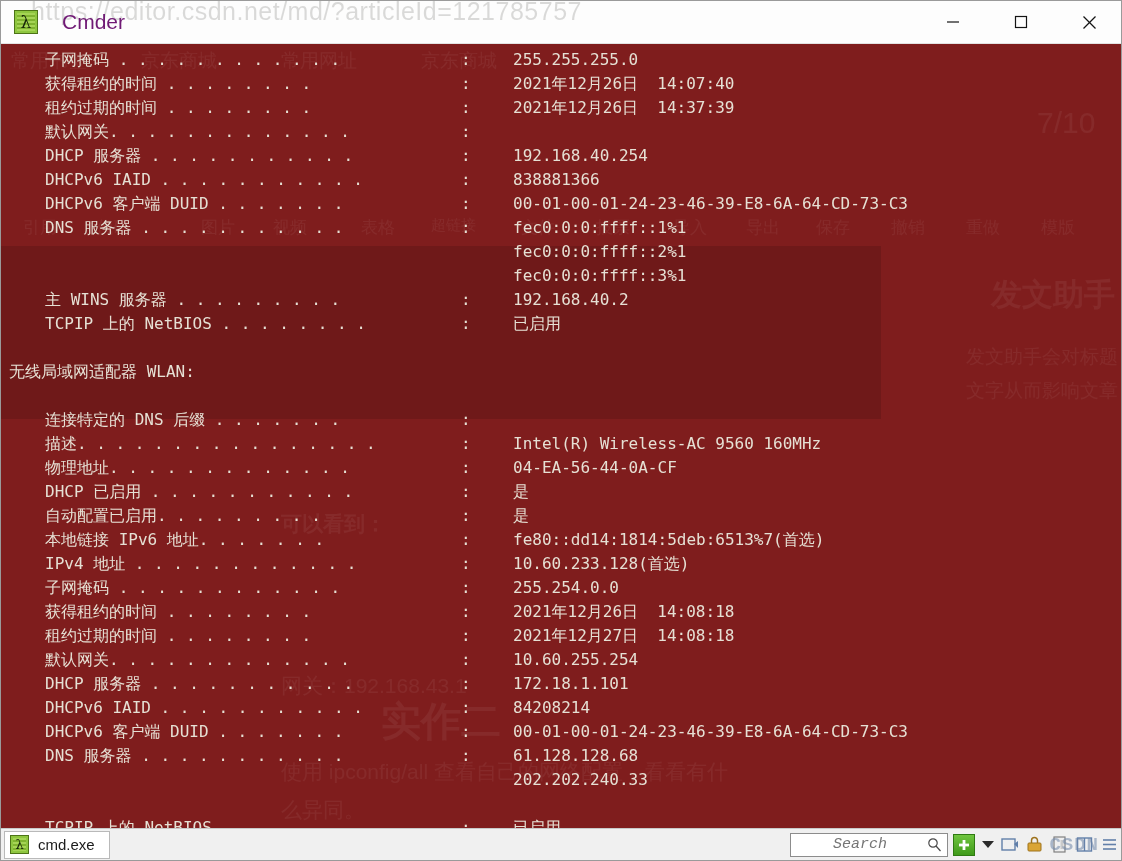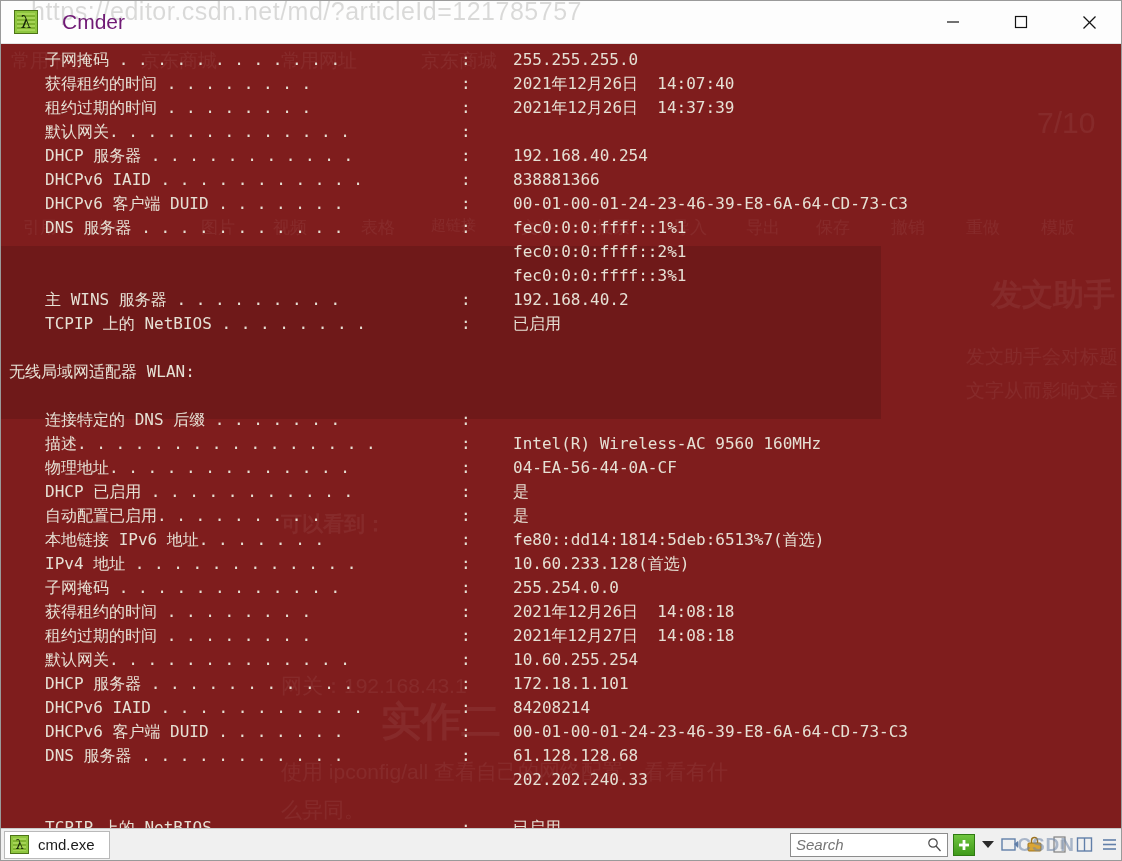--- a/index.html
+++ b/index.html
@@ -155,39 +155,39 @@
   }
   .search-box {
     position: relative;
     width: 158px; height: 24px;
     background: #fff; border: 1px solid #8c8c8c;
     display: flex; align-items: center;
   }
   .search-input {
     border: 0; outline: 0; background: transparent;
     width: 128px; height: 20px; margin-left: 5px;
-    font-family: Liberation Sans, sans-serif;
-    font-style: italic; font-size: 15px; color: #4a4a4a;
+    font-family: Liberation Mono, monospace;
+    font-style: italic; font-size: 15px; color: #4a4a4a; text-align: center;
   }
   .search-icon { position: absolute; right: 5px; top: 3px; }
   .sb-btn {
     display: flex; align-items: center; justify-content: center;
     height: 26px; margin-left: 5px;
   }
   .plus-btn {
     width: 22px; height: 22px;
     background: linear-gradient(#6fc53f, #3f9a1a);
     border: 1px solid #2f7a12;
     display: flex; align-items: center; justify-content: center;
   }
   .caret { margin-left: 7px; }
   .icon-flat { margin-left: 6px; opacity: 0.95; }
   .csdn-wm {
-    position: absolute; right: 48px; bottom: 4px;
-    font-family: Liberation Sans, sans-serif;
+    position: absolute; right: 24px; bottom: 4px;
+    font-family: Liberation Mono, monospace;
     font-size: 19px; font-weight: 700;
     color: #6f86a8; opacity: 0.55;
     letter-spacing: 1px; pointer-events: none; z-index: 3;
   }
 </style>
 </head>
 <body>
 
 <div class="window">
 

